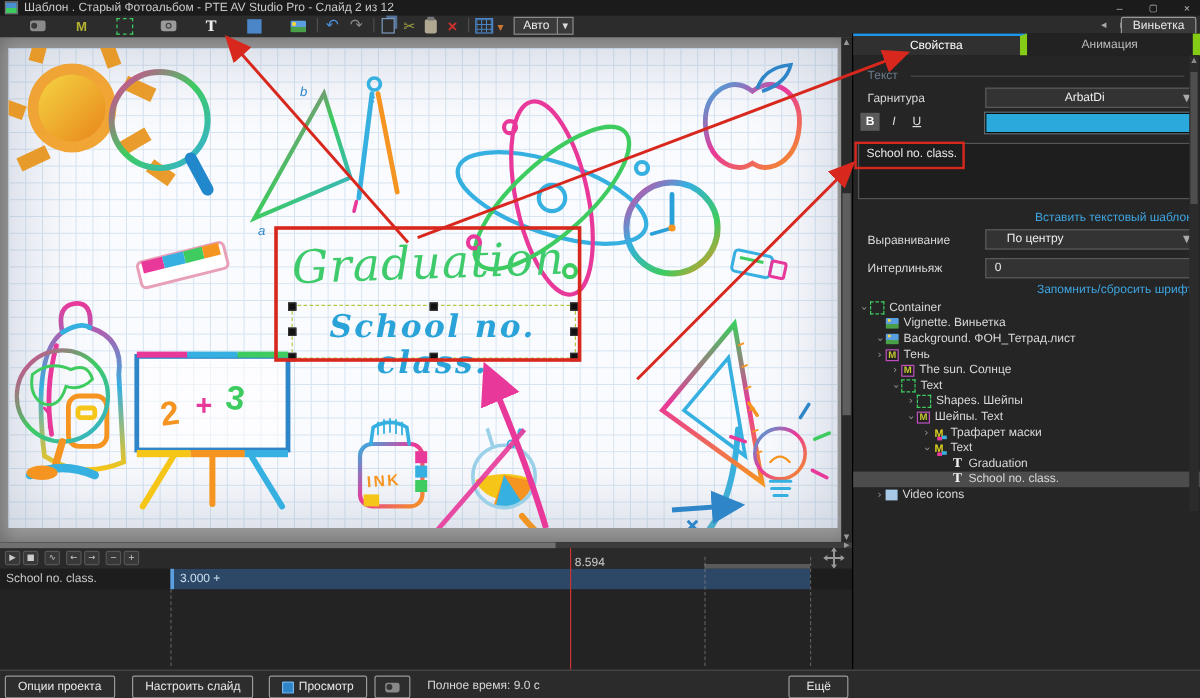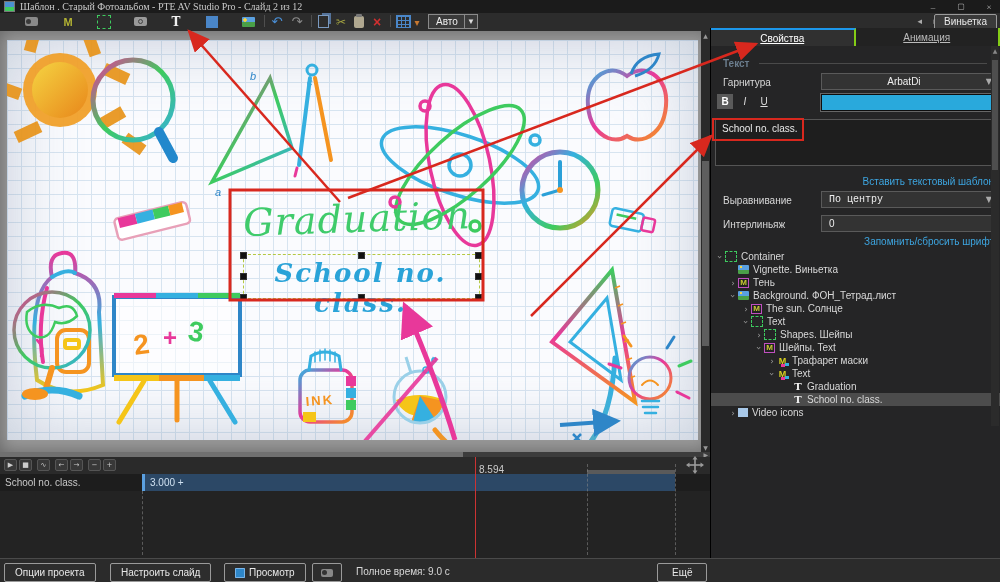--- a/index.html
+++ b/index.html
@@ -2,21 +2,21 @@
 <html><head>
 <meta charset="utf-8">
 <style>
   html,body{margin:0;padding:0;background:#111;}
   #app{position:relative;width:1000px;height:582px;overflow:hidden;
        font-family:"Liberation Sans",sans-serif;background:#1e1e1e;color:#ddd;
        -webkit-font-smoothing:antialiased;}
   .abs{position:absolute;}
 
   
-  .titlebar{left:0;top:0;width:1000px;height:13px;background:#1b1b1b;display:flex;align-items:center;font-family:Liberation Serif, serif;}
+  .titlebar{left:0;top:0;width:1000px;height:13px;background:#1b1b1b;display:flex;align-items:center;}
   .app-logo{width:9px;height:9px;margin:0 5px 0 4px;border:1px solid #777;
             background:linear-gradient(180deg,#4a90d0 55%,#3ecb5f 45%);}
   .title-text{font-size:10px;color:#c9c9c9;white-space:nowrap;}
   .winbtn{position:absolute;top:0;width:22px;height:13px;color:#b5b5b5;font-size:9px;
           display:flex;align-items:center;justify-content:center;}
 
   
   .toolbar{left:0;top:13px;width:1000px;height:18px;background:#2c2c2c;border-bottom:1px solid #161616;}
   .tb{position:absolute;top:1px;width:18px;height:15px;display:flex;align-items:center;justify-content:center;font-size:12px;}
   .tsep{position:absolute;top:2px;width:1px;height:12px;background:#4e4e4e;}
@@ -69,29 +69,29 @@
                color:#2aa3d8;letter-spacing:2px;}
   .handle{position:absolute;width:5px;height:5px;background:#111;border:1px solid #333;}
   .we-enter{left:368px;top:309px;font-size:16px;font-weight:bold;color:#e8281e;letter-spacing:.3px;
             text-shadow:-2px 0 0 #fff,2px 0 0 #fff,0 -2px 0 #fff,0 2px 0 #fff,
                         -1px -1px 0 #fff,1px -1px 0 #fff,-1px 1px 0 #fff,1px 1px 0 #fff;}
 
   
   .rpanel{left:710px;top:28px;width:290px;height:530px;background:#252526;border-left:1px solid #000;box-sizing:border-box;}
   .tabs{position:absolute;left:0;top:0;width:289px;height:18px;background:#1d1d1d;display:flex;}
   .tab{flex:1;font-size:10px;display:flex;align-items:center;justify-content:center;color:#bbb;
-       border-right:2px solid #84cc16;background:#222;text-decoration:underline;}
+       border-right:6px solid #84cc16;background:#222;}
   .tab.active{background:#303030;color:#fff;border-top:2px solid #1c97ea;box-sizing:border-box;}
   .plabel{position:absolute;font-size:10px;color:#d8d8d8;}
-  .section-label{position:absolute;font-size:10px;color:#6b7d8d;font-weight:bold;}
+  .section-label{position:absolute;font-size:10px;color:#6b7d8d;}
   .hline{position:absolute;height:1px;background:#4a4a4a;}
   .pselect,.pinput{position:absolute;left:110px;width:176px;height:17px;background:#333;border:1px solid #5a5a5a;
            box-sizing:border-box;font-size:10px;color:#eee;display:flex;align-items:center;}
   .pselect .val-center{flex:1;text-align:center;}
-  .pselect .val-left{flex:1;padding-left:7px;font-family:Liberation Mono, monospace;}
+  .pselect .val-left{flex:1;padding-left:17px;}
   .pselect .dd{color:#aaa;font-size:8px;padding-right:4px;font-family:"DejaVu Sans",sans-serif;}
   .stylebtn{position:absolute;width:16px;height:15px;font-size:10px;display:flex;align-items:center;justify-content:center;color:#ddd;}
   .stylebtn.on{background:#5a5a5a;color:#fff;font-weight:bold;}
   .swatch{position:absolute;left:110px;width:176px;height:17px;background:#29a9dc;border:1px solid #0e0e0e;
           box-shadow:0 0 0 1px #666;box-sizing:border-box;}
   .ptextarea{position:absolute;left:4px;top:91px;width:282px;height:47px;background:#1e1e1e;border:1px solid #555;
              box-sizing:border-box;font-size:10px;color:#e8e8e8;padding:3px 6px;}
   .plink{position:absolute;right:6px;font-size:10px;color:#3da5e0;}
 
   
@@ -489,28 +489,28 @@
       <div class="trow" style="padding-left:4px">
         <span class="tw open"></span>
         <span class="tico ico-dash"></span>
         <span>Container</span>
       </div>
       <div class="trow" style="padding-left:27px">
         <span class="tico ico-img"></span>
         <span>Vignette. Виньетка</span>
       </div>
       <div class="trow" style="padding-left:17px">
+        <span class="tw open"></span>
+        <span class="tico ico-img"></span>
+        <span>Background. ФОН_Тетрад.лист</span>
+      </div>
+      <div class="trow" style="padding-left:17px">
         <span class="tw closed"></span>
         <span class="tico ico-m"></span>
         <span>Тень</span>
-      </div>
-      <div class="trow" style="padding-left:17px">
-        <span class="tw open"></span>
-        <span class="tico ico-img"></span>
-        <span>Background. ФОН_Тетрад.лист</span>
       </div>
       <div class="trow" style="padding-left:30px">
         <span class="tw closed"></span>
         <span class="tico ico-m"></span>
         <span>The sun. Солнце</span>
       </div>
       <div class="trow" style="padding-left:30px">
         <span class="tw open"></span>
         <span class="tico ico-dash"></span>
         <span>Text</span>

